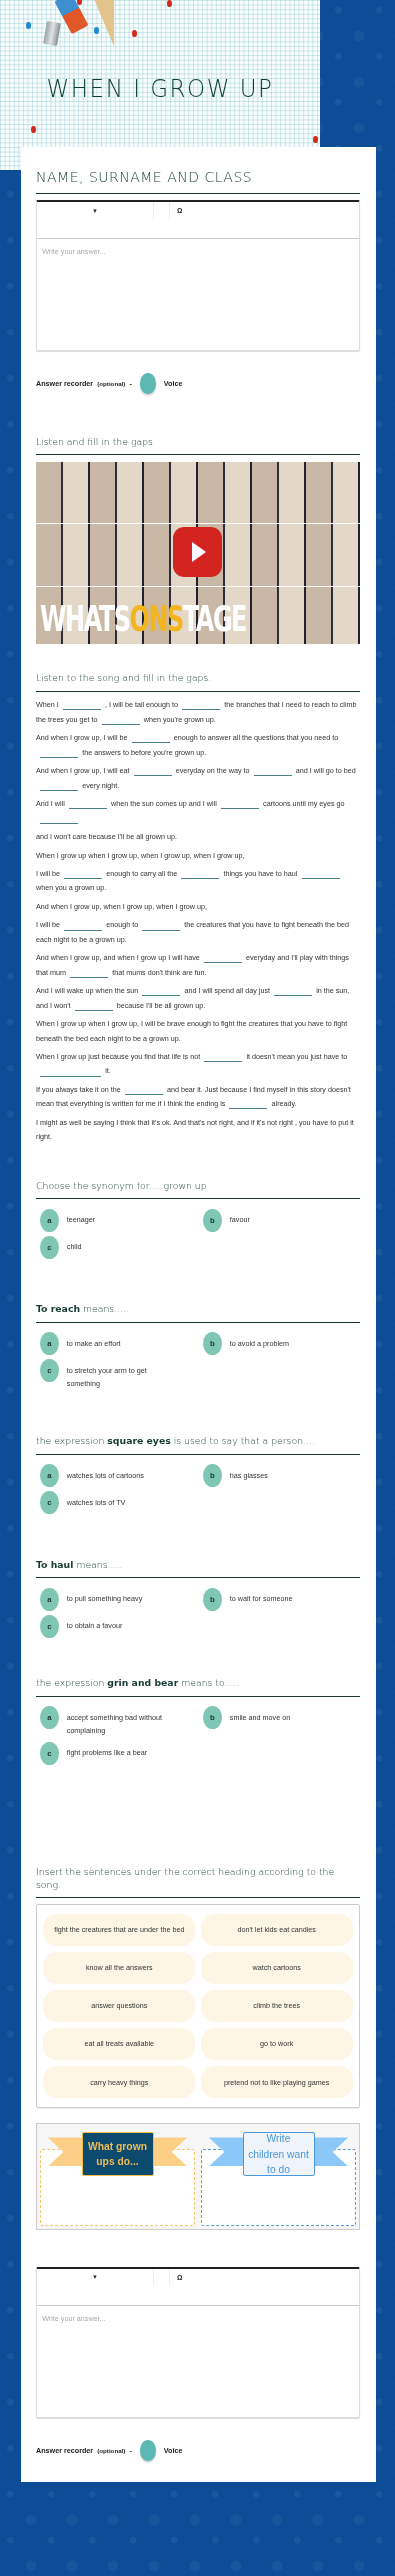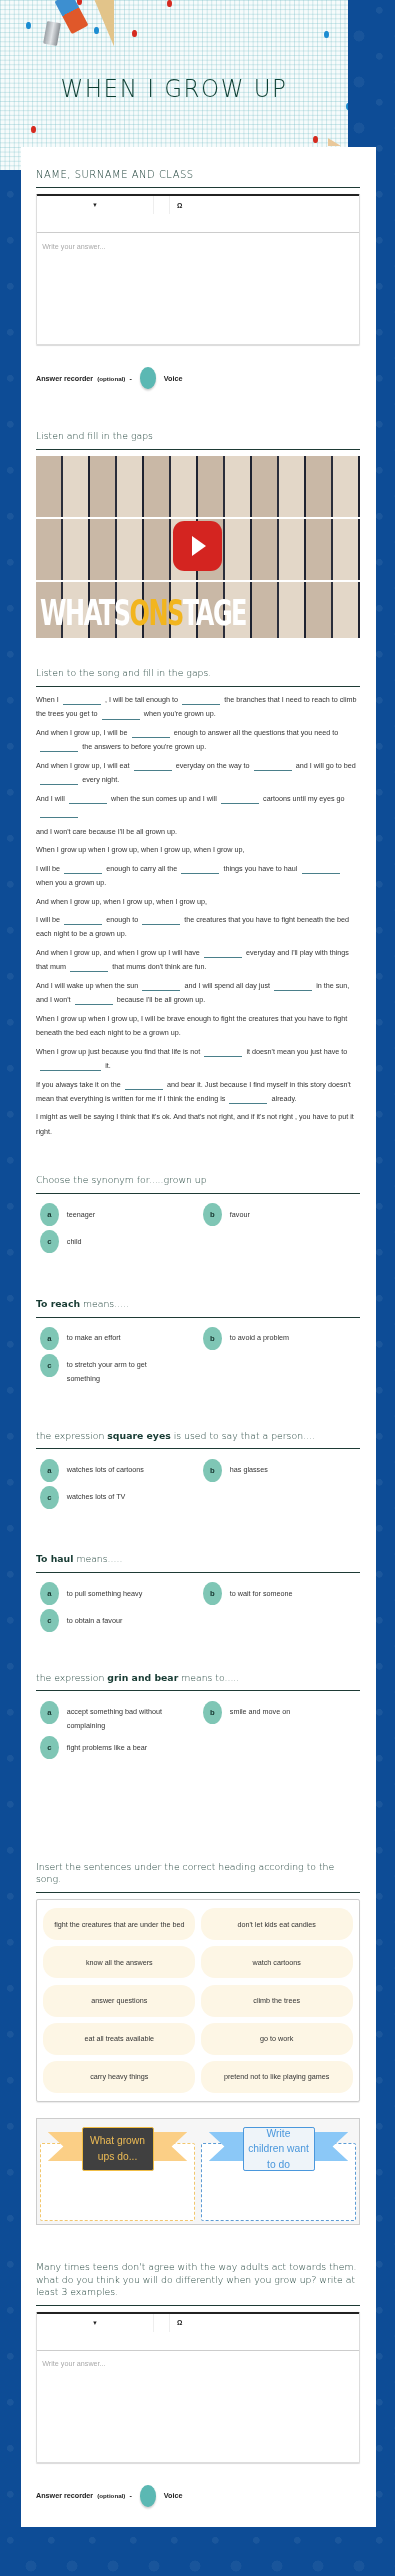--- a/index.html
+++ b/index.html
@@ -8,21 +8,21 @@
     font-family: "Liberation Sans", sans-serif;
     color: #333;
     background-color: #0d4c96;
     background-image:
       radial-gradient(circle at 10.3px 10.3px, rgba(255,255,255,0.06) 3.1px, transparent 3.6px),
       radial-gradient(circle at 31px 36px, rgba(255,255,255,0.05) 5.2px, transparent 5.7px);
     background-size: 41px 46px;
   }
   .hero {
     position: relative;
-    width: 348px;
+    width: 320px;
     height: 170px;
     background-color: #f6fbfb;
     background-image:
       linear-gradient(rgba(120,190,200,0.35) 0.5px, transparent 0.5px),
       linear-gradient(90deg, rgba(120,190,200,0.35) 0.5px, transparent 0.5px);
     background-size: 4.6px 4.6px;
     overflow: hidden;
     text-decoration: underline;
   }
   .hero-title {
@@ -68,21 +68,21 @@
   .q-title {
     font-family: "DejaVu Sans", sans-serif;
     font-weight: 300;
     font-size: 9.3px;
     color: #173b33;
     line-height: 1.35;
     padding-bottom: 6.2px;
     border-bottom: 0.5px solid #1e3a35;
     margin-bottom: 6.2px;
   }
-  .q-title.caps { text-transform: uppercase; letter-spacing: 0.5px; font-size: 10px; }
+  .q-title.caps { text-transform: uppercase; letter-spacing: 0.5px; font-size: 14px; }
   .q-title b { font-weight: 700; }
   
   .editor { border: 0.5px solid #ddd; border-top: 2.6px solid #222; border-radius: 1.5px; box-shadow: 0 0.5px 1px rgba(0,0,0,0.15); }
   .toolbar { height: 37px; display: flex; border-bottom: 1px solid #ccc; }
   .tb-seg { height: 17.5px; display: flex; align-items: center; justify-content: center; font-size: 6.7px; color: #222; }
   .tb-seg.drop { width: 117px; border-right: 0.5px solid #eee; }
   .tb-seg.mid { width: 15.5px; border-right: 0.5px solid #eee; }
   .tb-seg.omega { width: 20.6px; font-weight: 700; }
   .editor-area { height: 111px; padding: 8.2px 5.2px; font-size: 7.2px; color: #aaa; }
   .recorder { display: flex; align-items: center; margin-top: 22px; gap: 4.1px; font-weight: 700; font-size: 7.2px; color: #222; }
@@ -120,21 +120,21 @@
   .chip { background: #fdf6e5; border-radius: 14px; padding: 9.3px 8.2px; text-align: center; font-size: 7.2px; line-height: 13.4px; color: #333; cursor: grab; align-self: start; }
   .drop-wrap { margin-top: 15.5px; border: 0.5px solid #ccc; background: #f6f6f6; padding: 4.1px 2.6px 3.1px; display: grid; grid-template-columns: 1fr 1fr; gap: 5.2px; }
   .drop-col { position: relative; height: 98px; }
   .drop-zone { position: absolute; left: 0; right: 0; top: 20.6px; bottom: 0; background: #fff; border: 1px dashed; border-radius: 2.1px; }
   .ribbon { position: absolute; top: 9.3px; width: 52px; height: 29px; }
   .ribbon.left { left: 8.2px; clip-path: polygon(0 0,100% 0,100% 100%,0 100%,30% 50%); }
   .ribbon.right { right: 8.2px; clip-path: polygon(0 0,100% 0,70% 50%,100% 100%,0 100%); }
   .banner { position: absolute; left: 50%; top: 4.1px; width: 72px; height: 44px; margin-left: -36px; border: 1px solid; border-radius: 2.1px; display: flex; align-items: center; justify-content: center; text-align: center; font-size: 10.3px; font-weight: 300; line-height: 15.5px; padding: 0 4.1px; }
   .grown .drop-zone { border-color: #f2c66c; }
   .grown .ribbon { background: #fbcf86; }
-  .grown .banner { border-color: #f0bd45; background: #404040; color: #eebc55; }
+  .grown .banner { border-color: #f0bd45; background: #0c4a6e; color: #eebc55; font-weight: bold; }
   .kids .drop-zone { border-color: #5b9bd5; }
   .kids .ribbon { background: #8bc8f7; }
   .kids .banner { border-color: #4a97dc; background: #eef4f9; color: #4a97dc; }
   .footer-space { height: 52px; }
 </style>
 </head>
 <body>
 
 <header class="hero">
   <div class="dot red" style="left:77px;top:-2.1px"></div>
@@ -343,21 +343,20 @@
         <div class="ribbon left"></div>
         <div class="ribbon right"></div>
         <div class="banner">Write children want to do</div>
       </div>
     </div>
   </section>
 
   <div style="height:26px"></div>
 
   <section class="section">
-    <h2 class="q-title">Many times teens don't agree with the way adults act towards them. what do you think you will do differently when you grow up? write at least 3 examples.</h2>
     <div class="editor">
       <div class="toolbar">
         <div class="tb-seg drop">
             <span>▾</span>
           </div>
         <div class="tb-seg mid"></div>
         <div class="tb-seg omega">
             <span>Ω</span>
           </div>
       </div>

